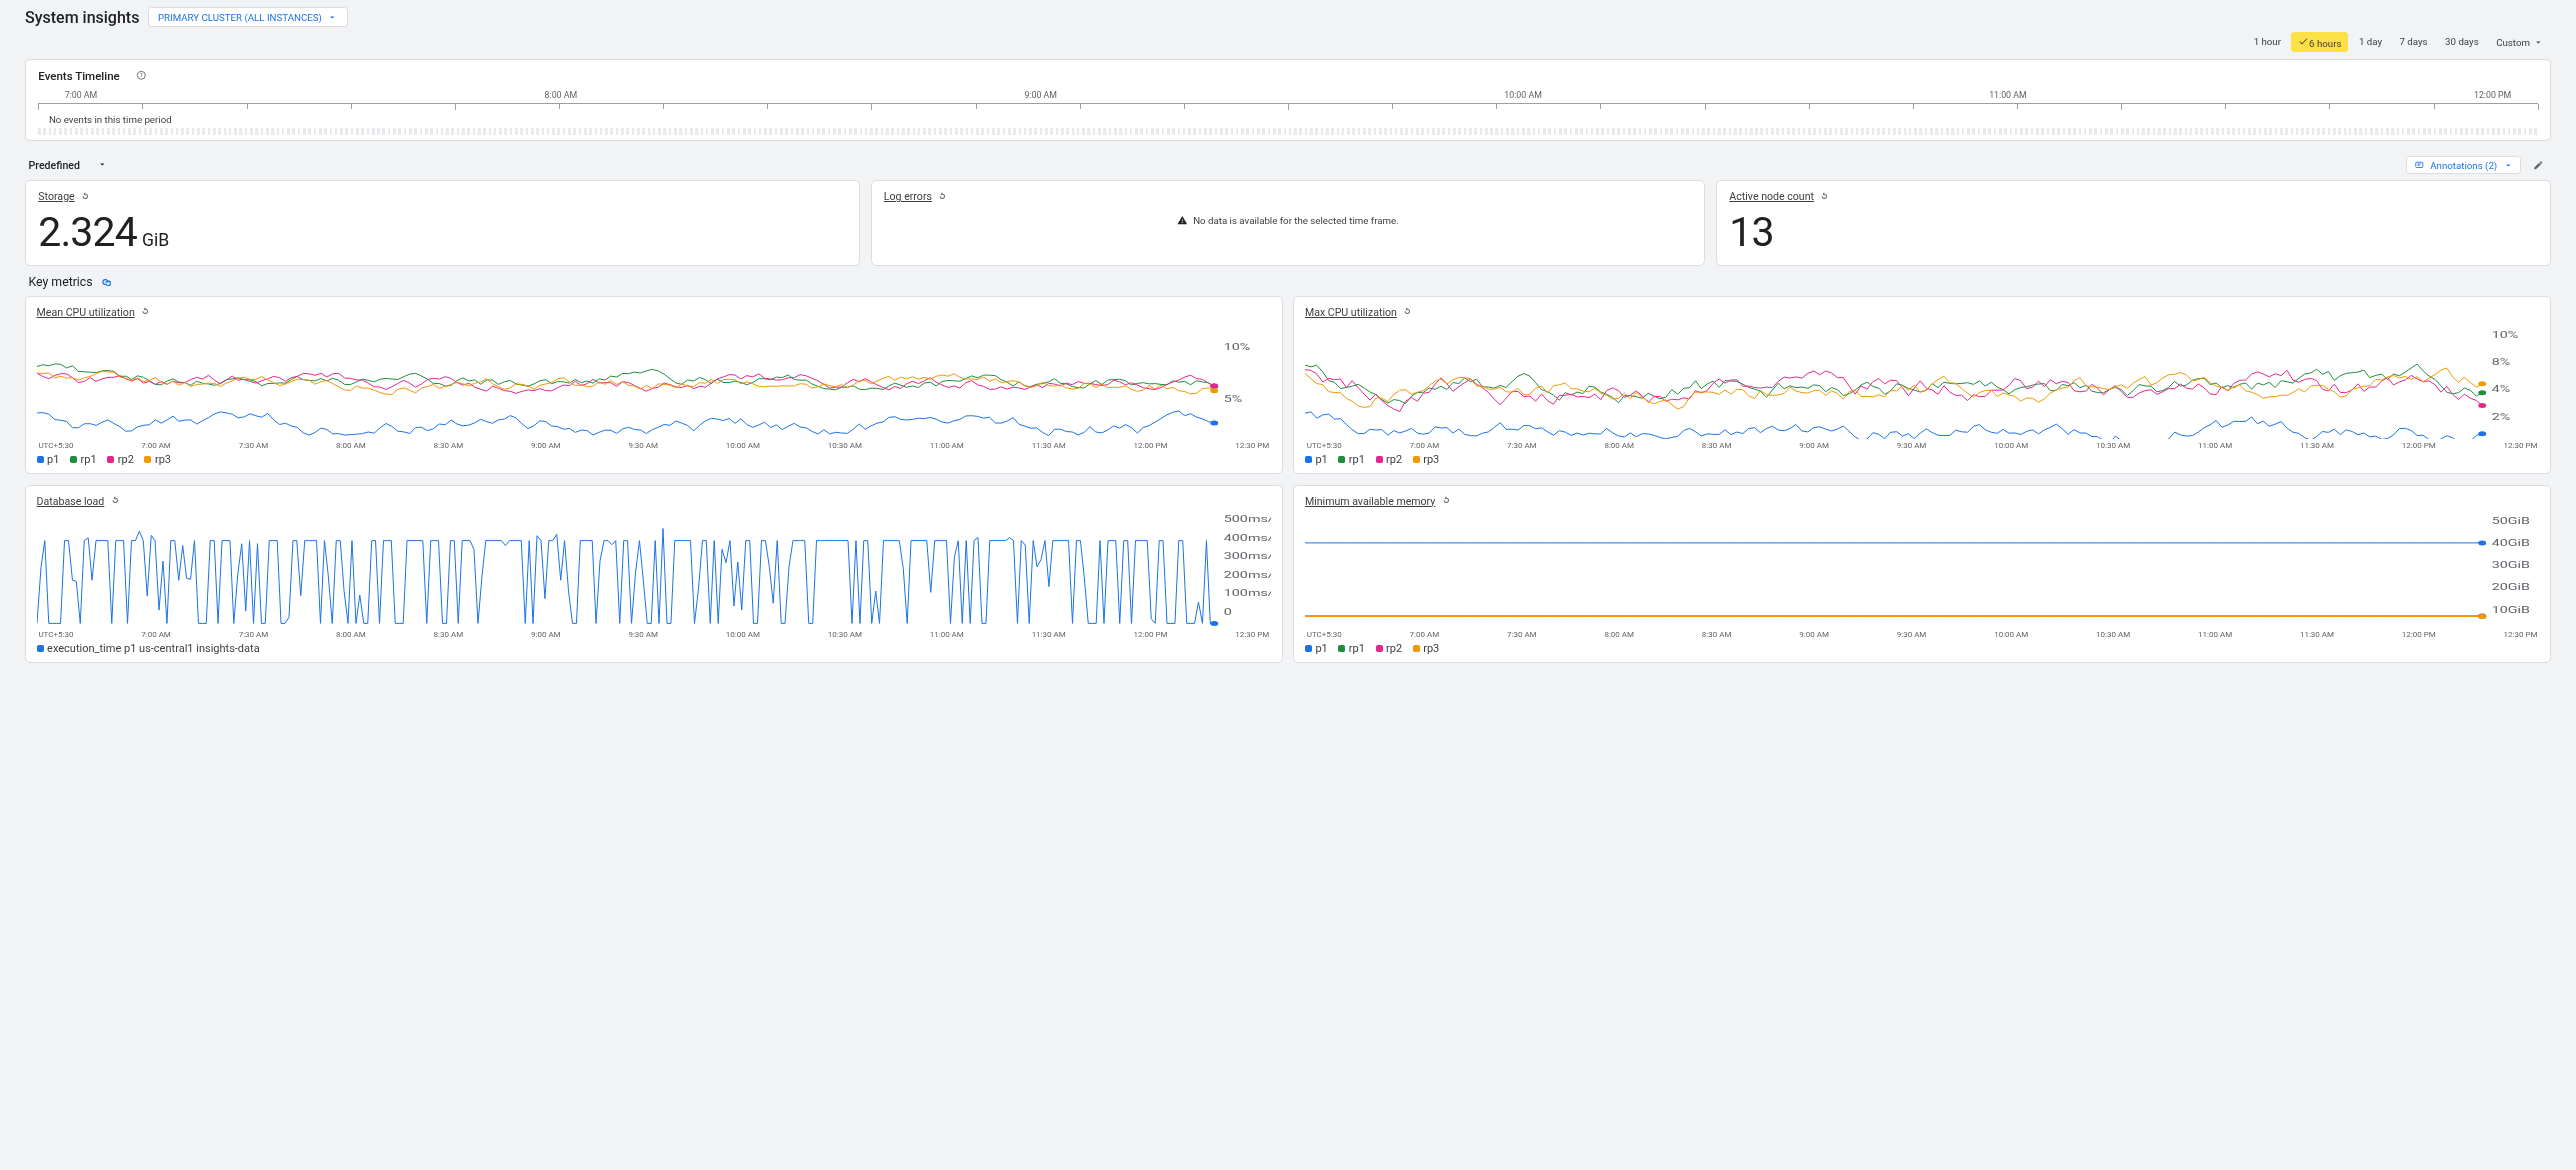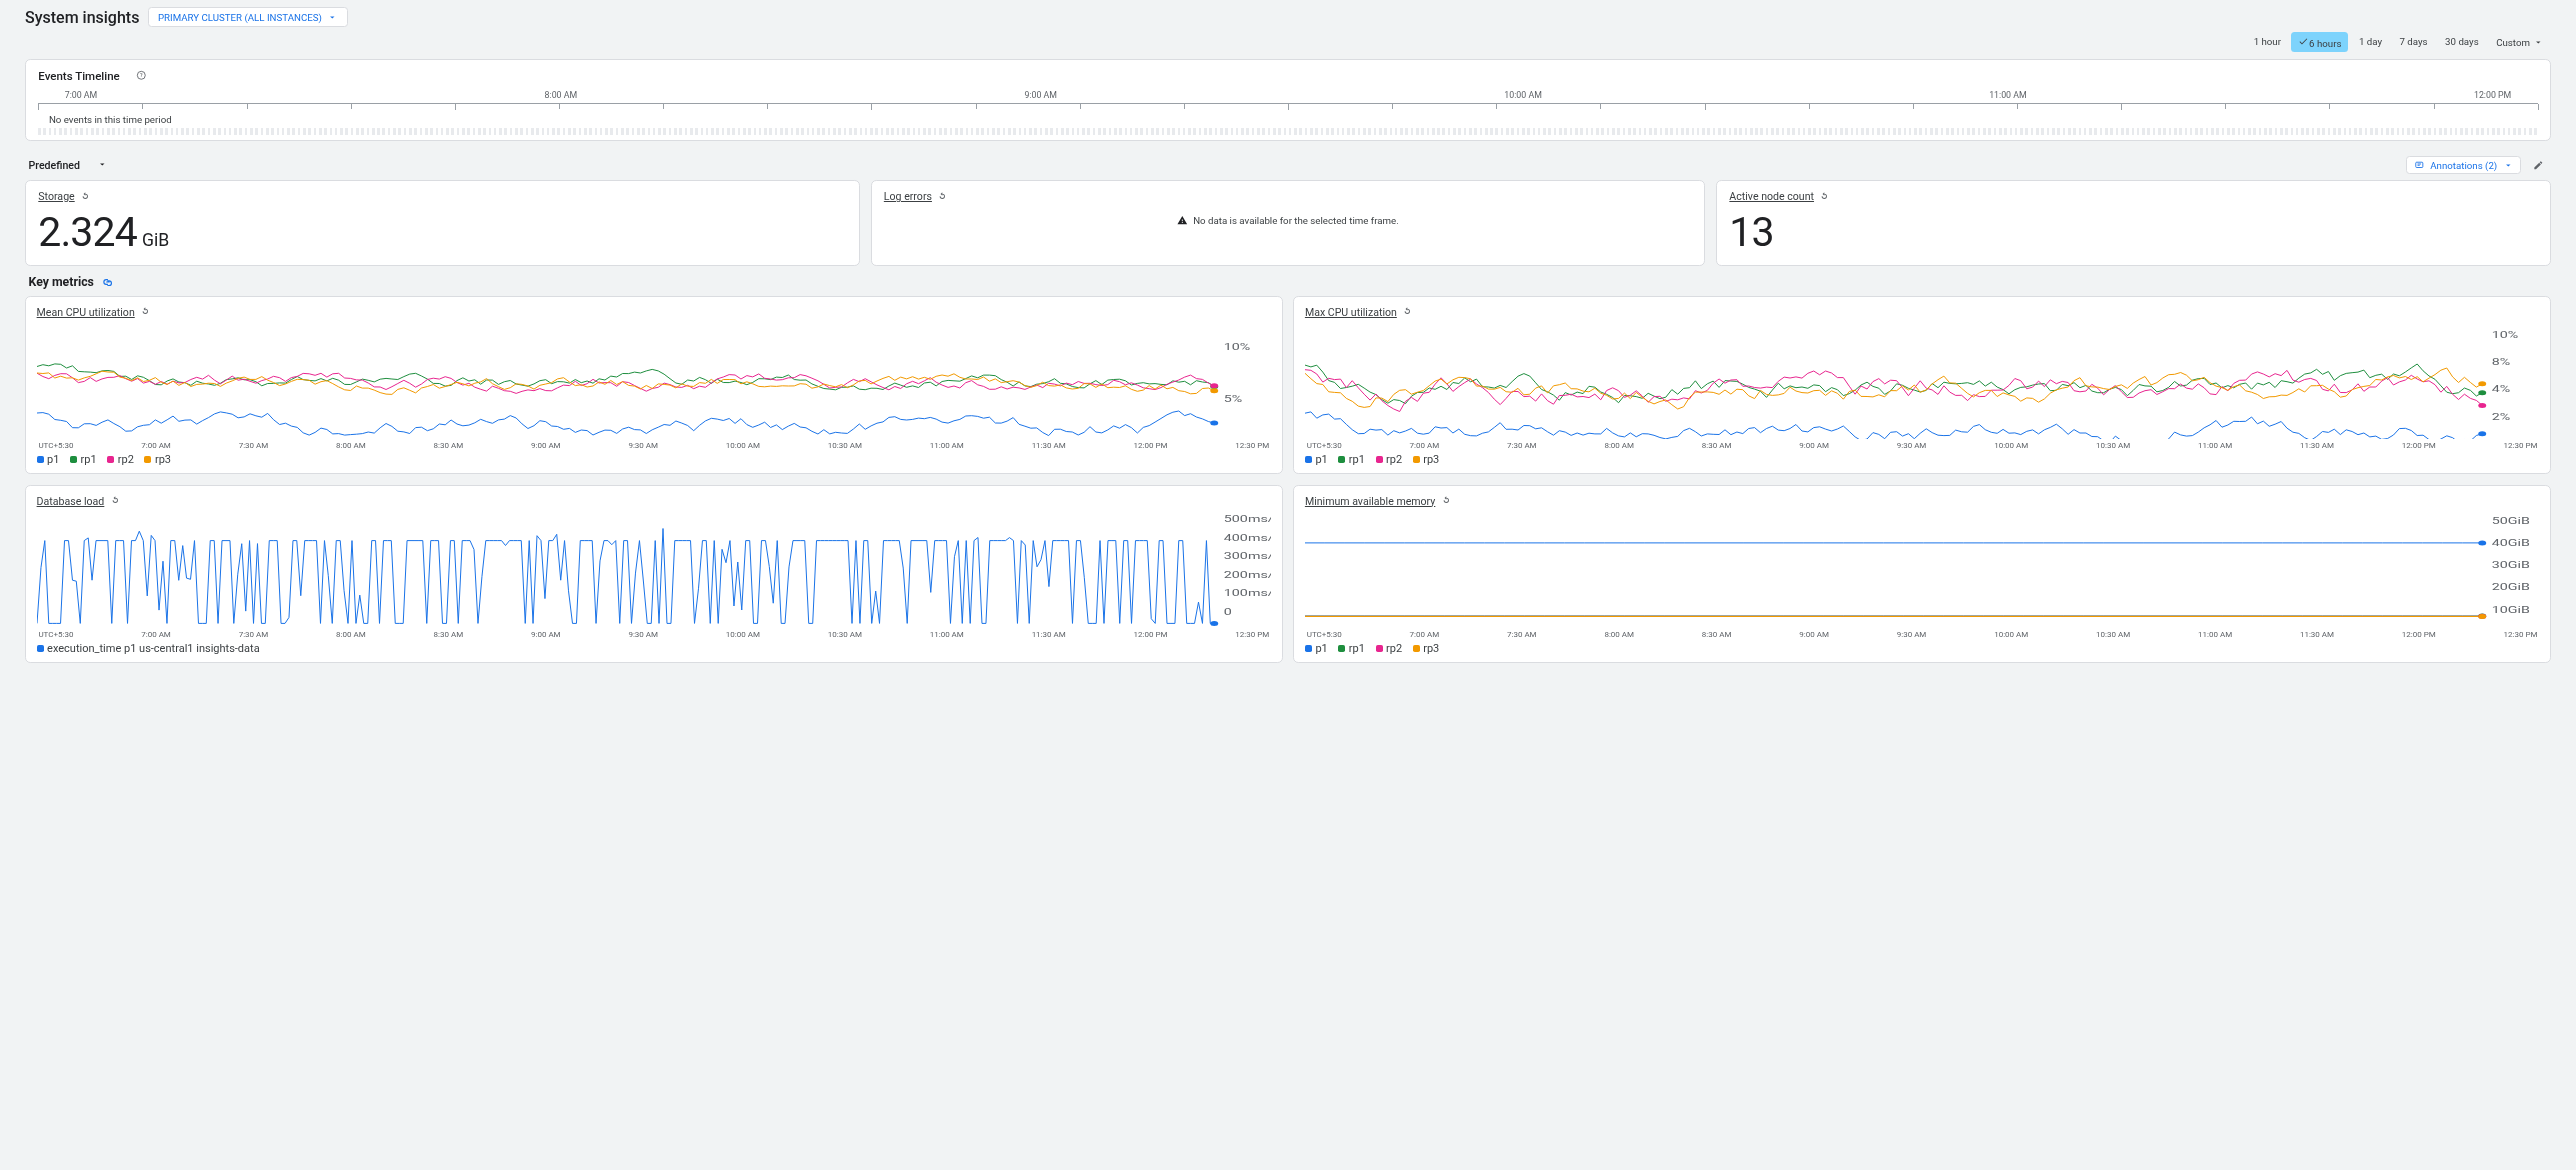--- a/index.html
+++ b/index.html
@@ -3,21 +3,21 @@
 <meta charset="utf-8">
 <style>
   * { box-sizing: border-box; margin: 0; padding: 0; }
   html, body { font-family: Roboto, "Helvetica Neue", Arial, sans-serif; font-size: 10.6px; color: #202124; background: #f1f3f4; }
   .page { padding: 7px 25px; }
   .header-row { display: flex; align-items: center; gap: 8.8px; margin-bottom: 5.3px; }
   .page-title { font-size: 16px; font-weight: 500; }
   .chip { border: 0.9px solid #dadce0; border-radius: 3.5px; padding: 3.5px 8.8px; display: flex; align-items: center; gap: 5.3px; font-size: 9.7px; color: #1a73e8; background: #fff; cursor: pointer; }
   .time-row { display: flex; justify-content: flex-end; gap: 3.5px; margin-bottom: 7px; }
   .t-btn { font-size: 9.7px; padding: 3.5px 7px; border-radius: 3.5px; cursor: pointer; color: #3c4043; }
-  .t-btn.active { background: #7dd3fc; }
+  .t-btn.active { background: #fde047; }
   .t-btn.custom { display: flex; align-items: center; gap: 3.5px; }
   .card { background: #fff; border: 0.9px solid #dadce0; border-radius: 5.3px; padding: 8.8px 12.3px; }
   .events-card { margin-bottom: 8.8px; }
   .card-title { font-size: 11.5px; font-weight: 500; display: flex; align-items: center; gap: 16px; margin-bottom: 7px; }
   .timeline { position: relative; height: 42px; }
   .timeline-labels { display: flex; justify-content: space-between; font-size: 8.8px; color: #5f6368; padding: 0 26.4px; }
   .timeline-axis { border-top: 0.9px solid #9aa0a6; height: 7px; position: relative; margin-top: 3.5px; }
   .tick { position: absolute; top: 0; width: 0.9px; height: 4.4px; background: #9aa0a6; }
   .no-events { font-size: 9.7px; color: #3c4043; padding: 3.5px 0 0 10.6px; }
   .hatch { height: 7px; margin-top: 3.5px; background: repeating-linear-gradient(90deg, #e8eaed 0 2.6px, #fff 2.6px 5.3px); }
@@ -25,21 +25,21 @@
   .predef { font-size: 10.6px; font-weight: 500; display: flex; gap: 17px; cursor: pointer; }
   .ann-chip { border: 0.9px solid #dadce0; border-radius: 3.5px; padding: 2.6px 7px; display: flex; align-items: center; gap: 5.3px; font-size: 9.7px; color: #1a73e8; background: #fff; cursor: pointer; }
   .edit-btn { width: 19.4px; height: 19.4px; display: flex; align-items: center; justify-content: center; cursor: pointer; color: #5f6368; }
   .metric-row { display: flex; gap: 10.6px; margin-bottom: 8.8px; }
   .metric-card { flex: 1; min-height: 78px; }
   .metric-head { font-size: 10.6px; font-weight: 400; color: #3c4043; display: flex; align-items: center; gap: 5.3px; text-decoration: underline; }
   .metric-big { display: flex; align-items: baseline; gap: 5.3px; margin-top: 5.3px; }
   .metric-val { font-size: 41px; font-weight: 400; letter-spacing: -0.9px; }
   .metric-unit { font-size: 17.6px; font-weight: 400; }
   .warn-row { display: flex; align-items: center; justify-content: center; gap: 5.3px; font-size: 9.7px; color: #3c4043; height: 35px; }
-  .key-title { font-size: 12.3px; font-weight: 700; display: flex; align-items: center; gap: 7px; margin: 7px 3.5px; }
+  .key-title { font-size: 12.3px; font-weight: 400; display: flex; align-items: center; gap: 7px; margin: 7px 3.5px; }
   .chart-grid { display: grid; grid-template-columns: 1fr 1fr; gap: 10.6px; }
   .chart-card { padding: 8.8px 10.6px 7px; }
   .chart-head { font-size: 10.6px; color: #3c4043; display: flex; gap: 5.3px; margin-bottom: 5.3px; text-decoration: underline; }
   svg.chart { width: 100%; height: 115px; display: block; }
   .x-labels { display: flex; justify-content: space-between; font-size: 8px; color: #5f6368; padding: 1.8px 1.8px 0; }
   .legend { display: flex; gap: 10.6px; font-size: 11px; color: #3c4043; padding-top: 3.5px; align-items: center;}
   .leg-item { display: flex; align-items: center; gap: 3.5px; }
   .swatch { width: 7px; height: 7px; border-radius: 1.8px; }
   .ylab { font-size: 9px; fill: #5f6368; }
   .icon { width: 10.6px; height: 10.6px; flex-shrink: 0; }

